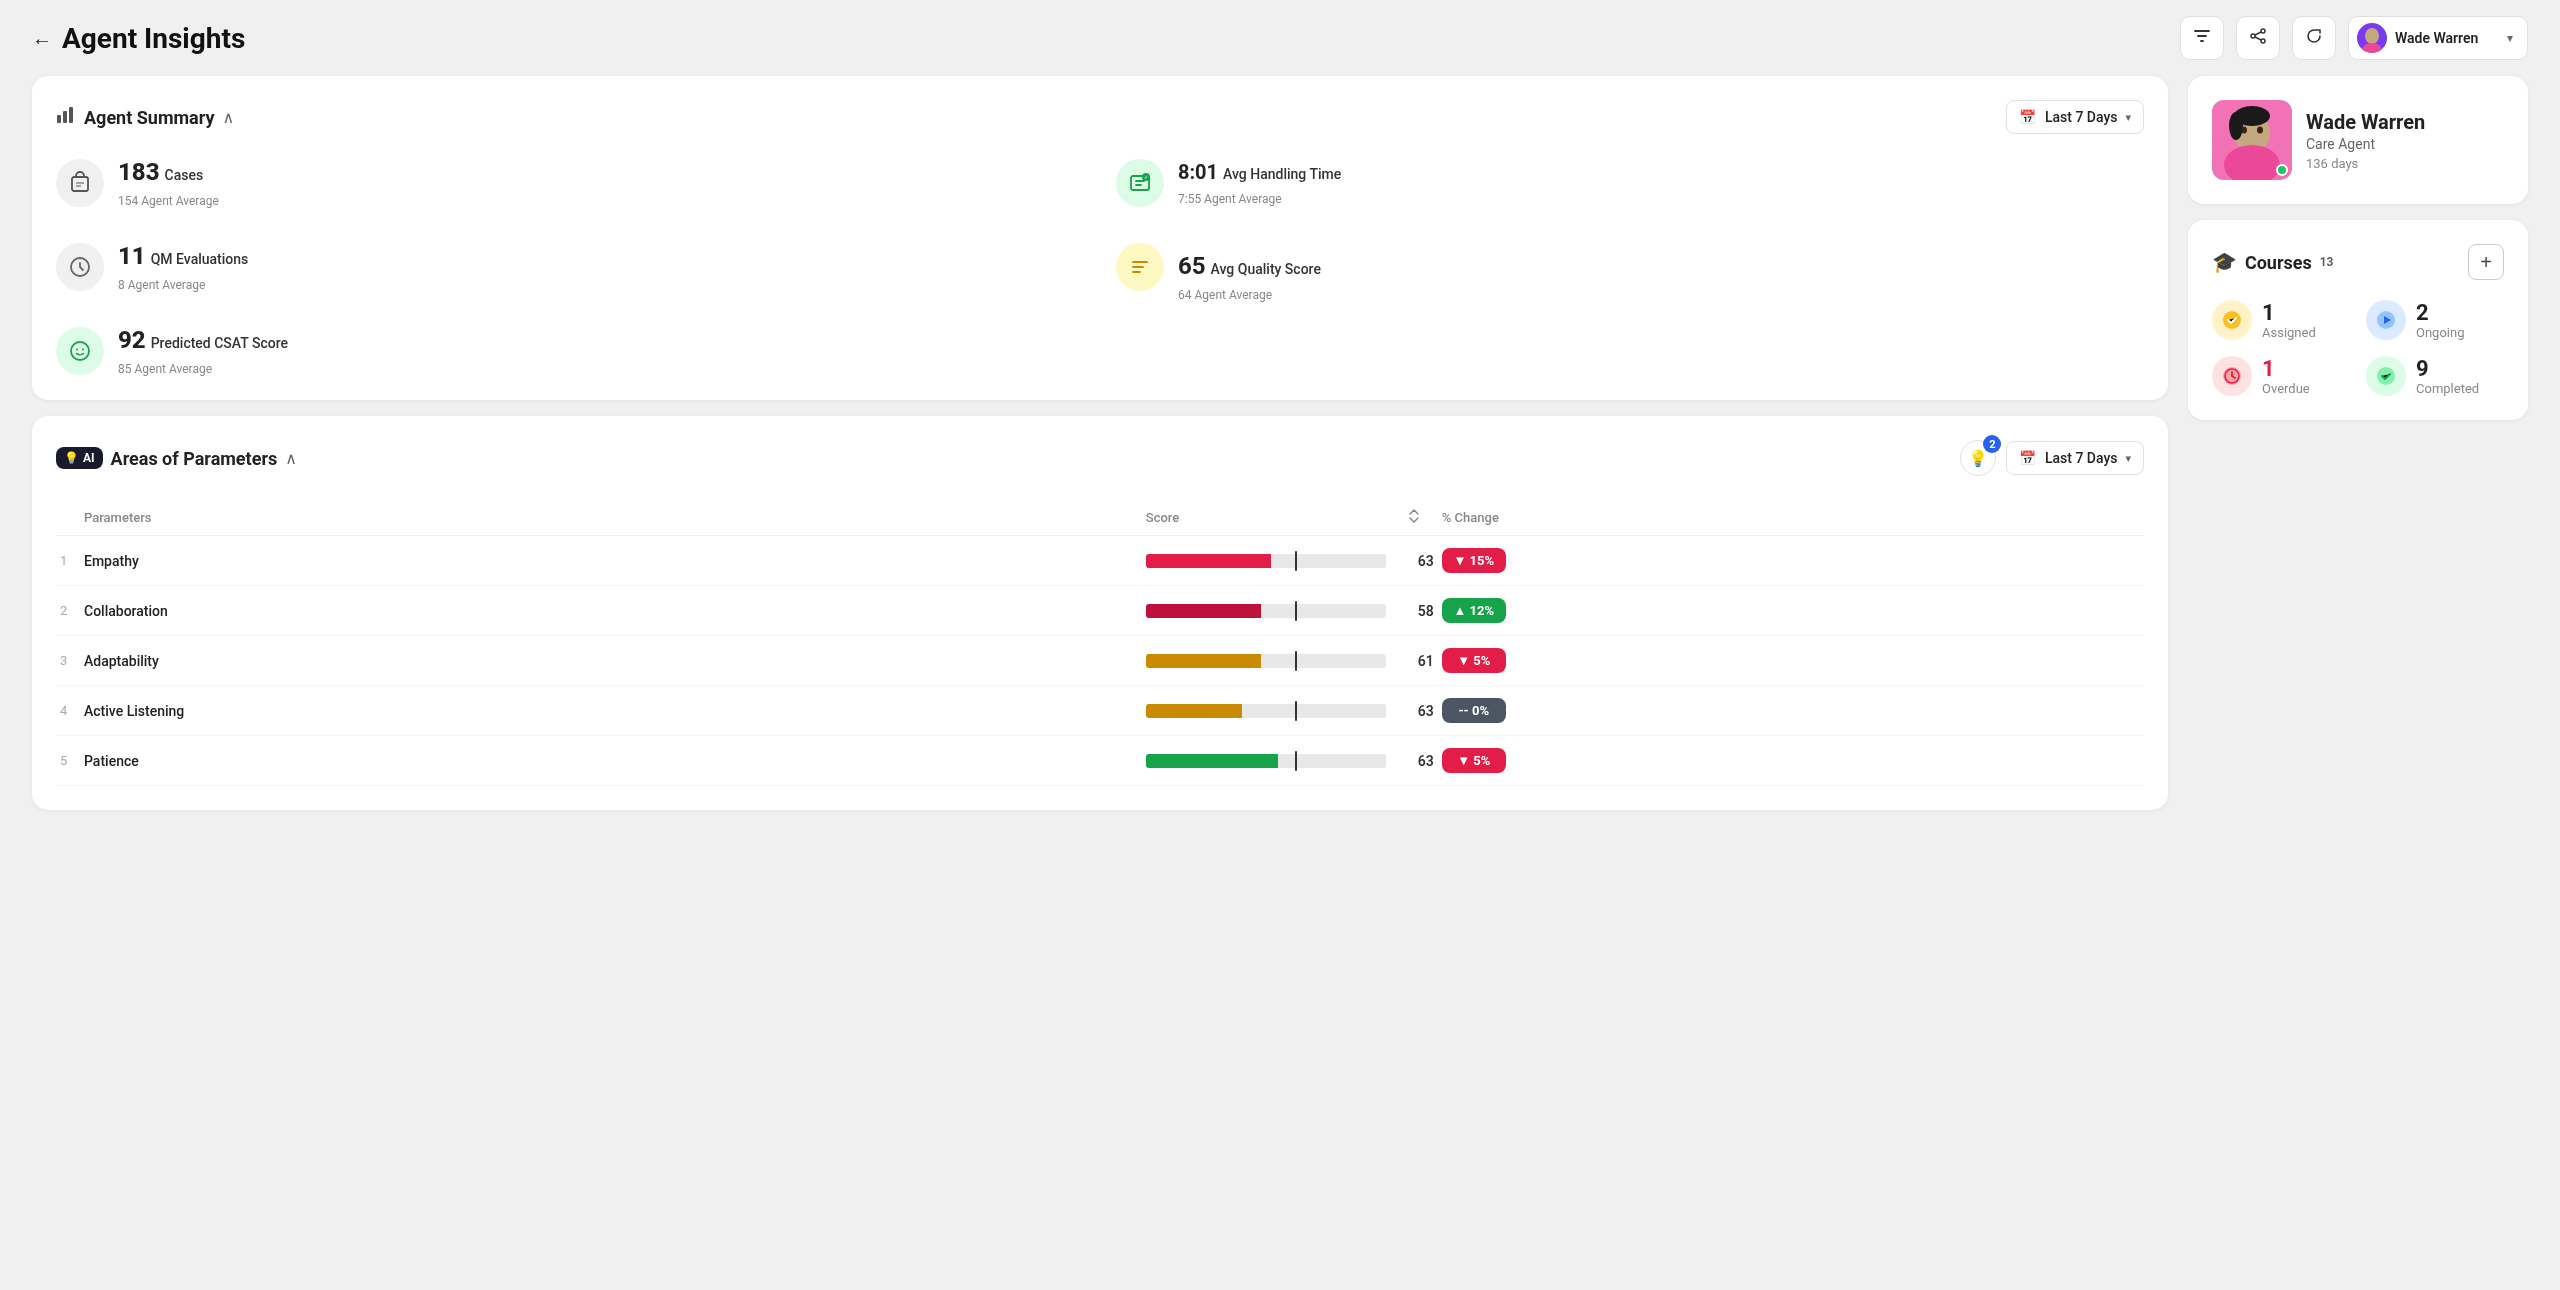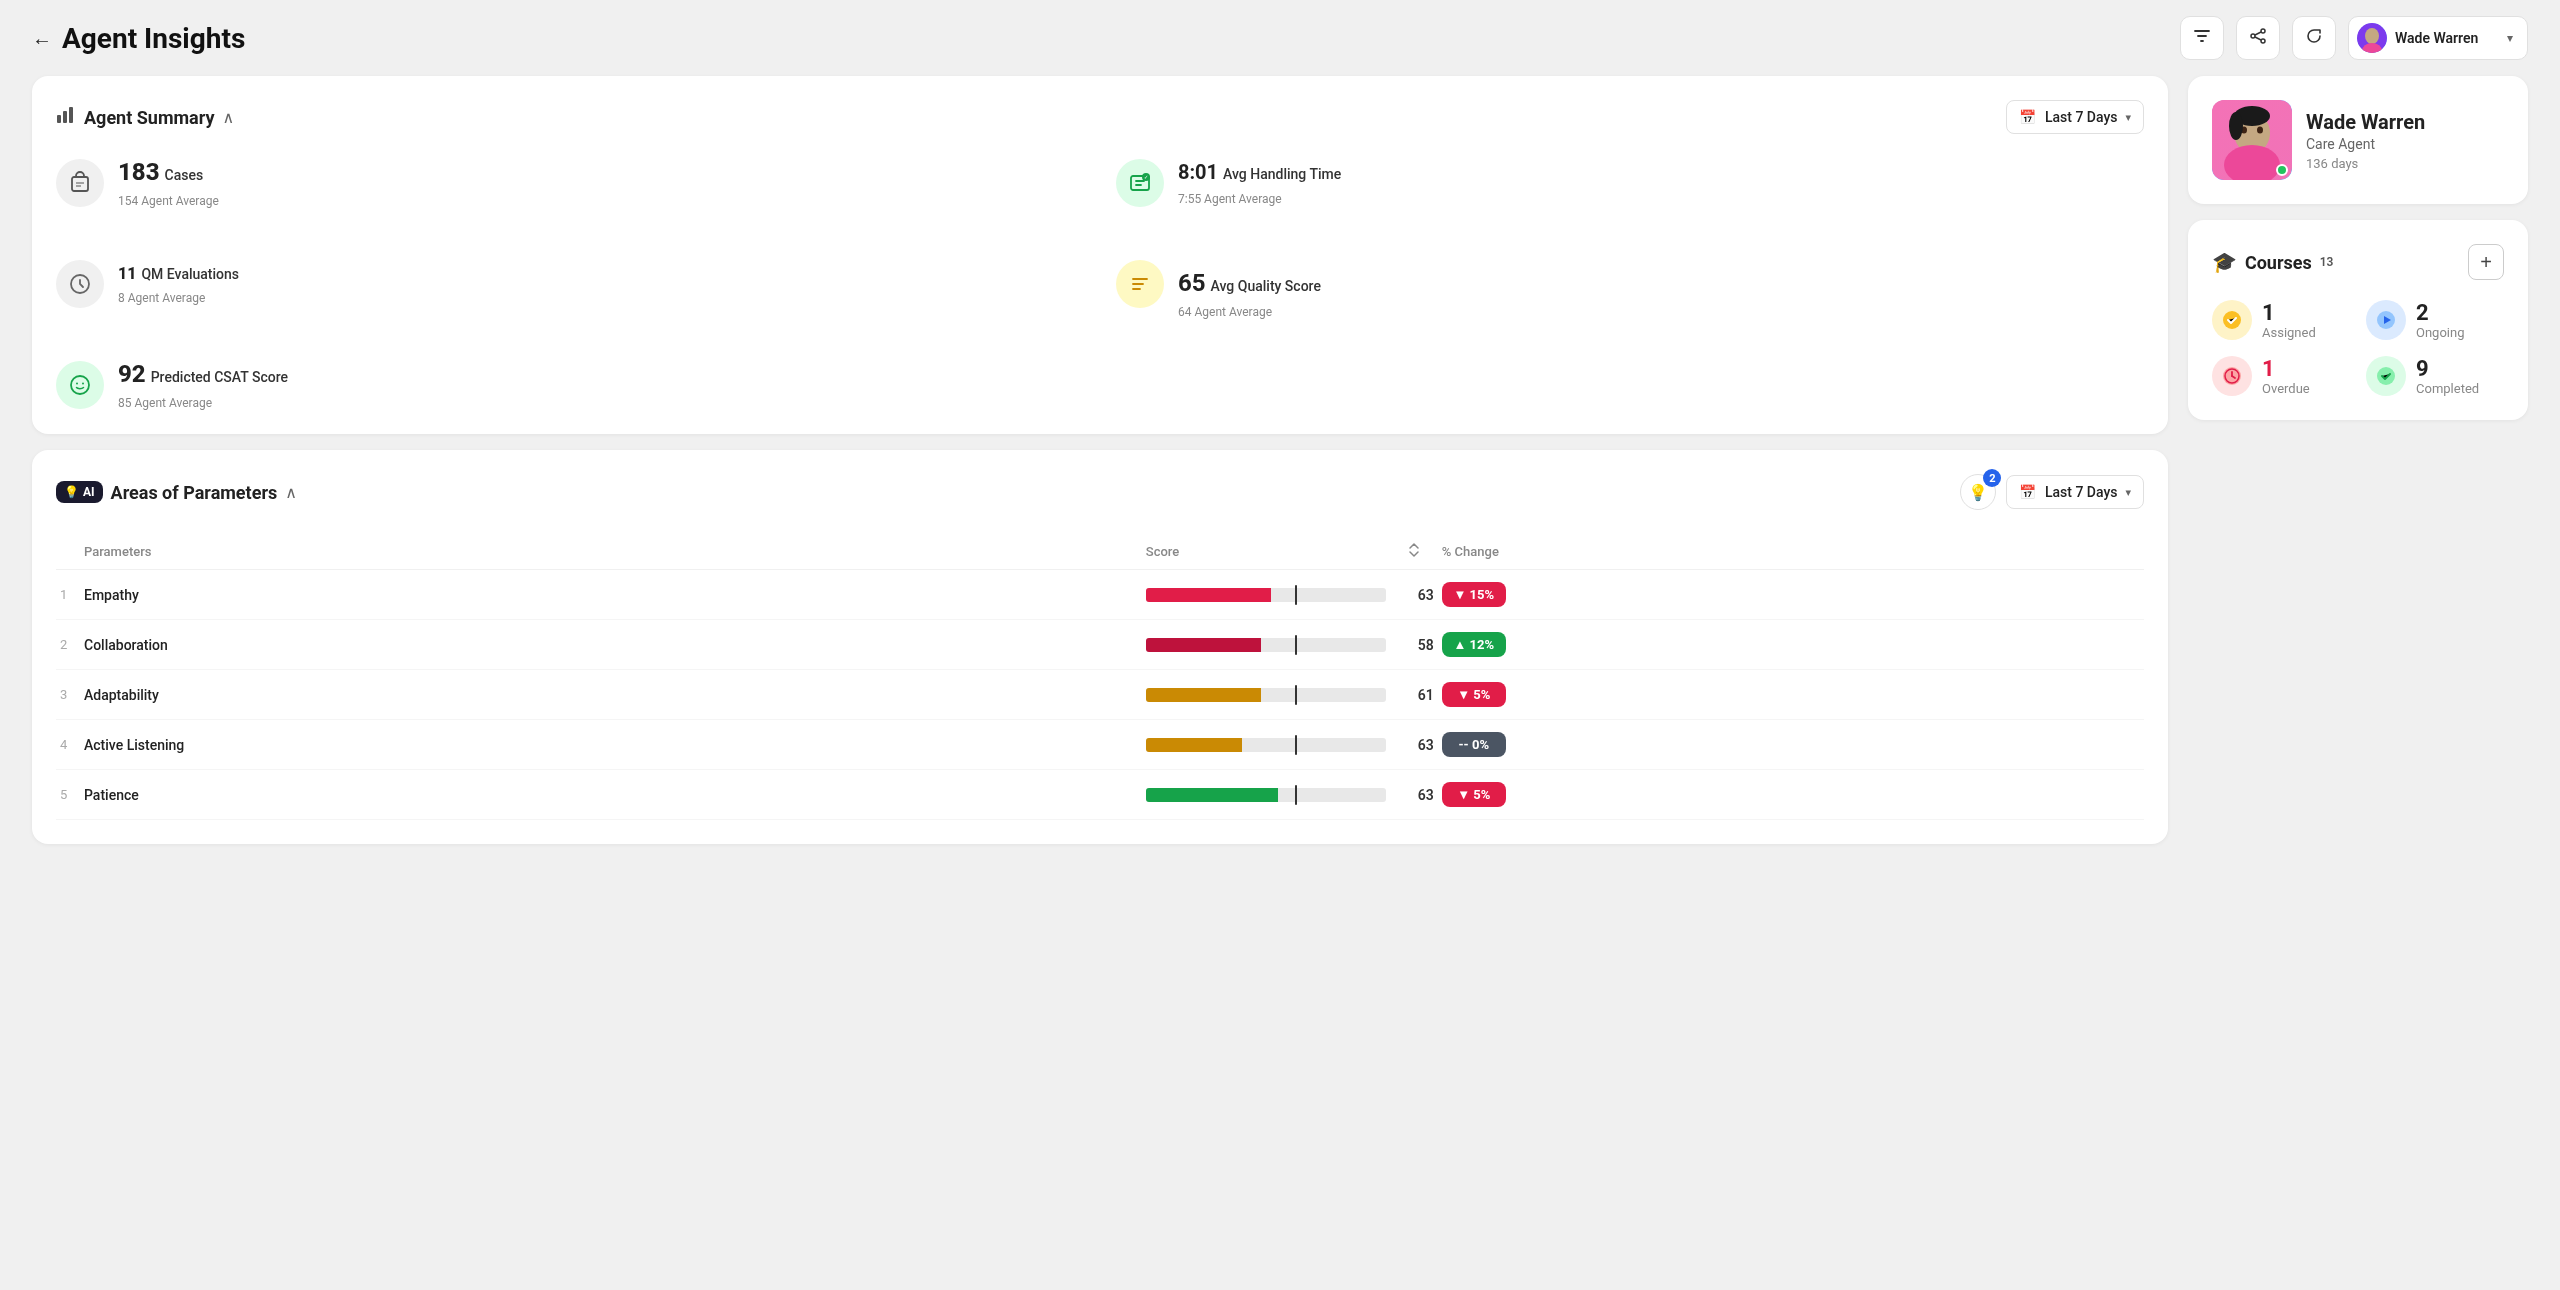--- a/index.html
+++ b/index.html
@@ -152,21 +152,21 @@
       font-weight: 500;
       background: #fff;
     }
     .date-dropdown .cal-icon { font-size: 14px; color: #444; }
     .date-dropdown .chevron { font-size: 11px; color: #666; }
 
     
     .stats-grid {
       display: grid;
       grid-template-columns: 1fr 1fr;
-      gap: 41px 32px;
+      gap: 24px 32px;
     }
     .stat-item {
       display: flex;
       align-items: center;
       gap: 14px;
     }
     .stat-icon-circle {
       width: 48px;
       height: 48px;
       border-radius: 50%;
@@ -559,21 +559,21 @@
 
         <div class="stat-item">
           <div class="stat-icon-circle stat-icon-gray">
             <svg width="24" height="24" viewBox="0 0 24 24" fill="none">
               <circle cx="12" cy="12" r="9" stroke="#666" stroke-width="1.8"></circle>
               <path d="M12 8v4l3 3" stroke="#666" stroke-width="1.8" stroke-linecap="round"></path>
             </svg>
           </div>
           <div class="stat-text">
             <div class="stat-main">
-              <span style="font-size:16px;font-weight:800;text-align:center;">11</span>
+              <span style="font-size:24px;font-weight:800;text-align:center;">11</span>
               <span class="stat-main-label">QM Evaluations</span>
             </div>
             <div class="stat-sub">8 Agent Average</div>
           </div>
         </div>
 
         <div class="stat-item">
           <div class="stat-icon-circle stat-icon-yellow-light">
             <svg width="24" height="24" viewBox="0 0 24 24" fill="none">
               <line x1="5" y1="7" x2="19" y2="7" stroke="#ca8a04" stroke-width="1.8" stroke-linecap="round"></line>

